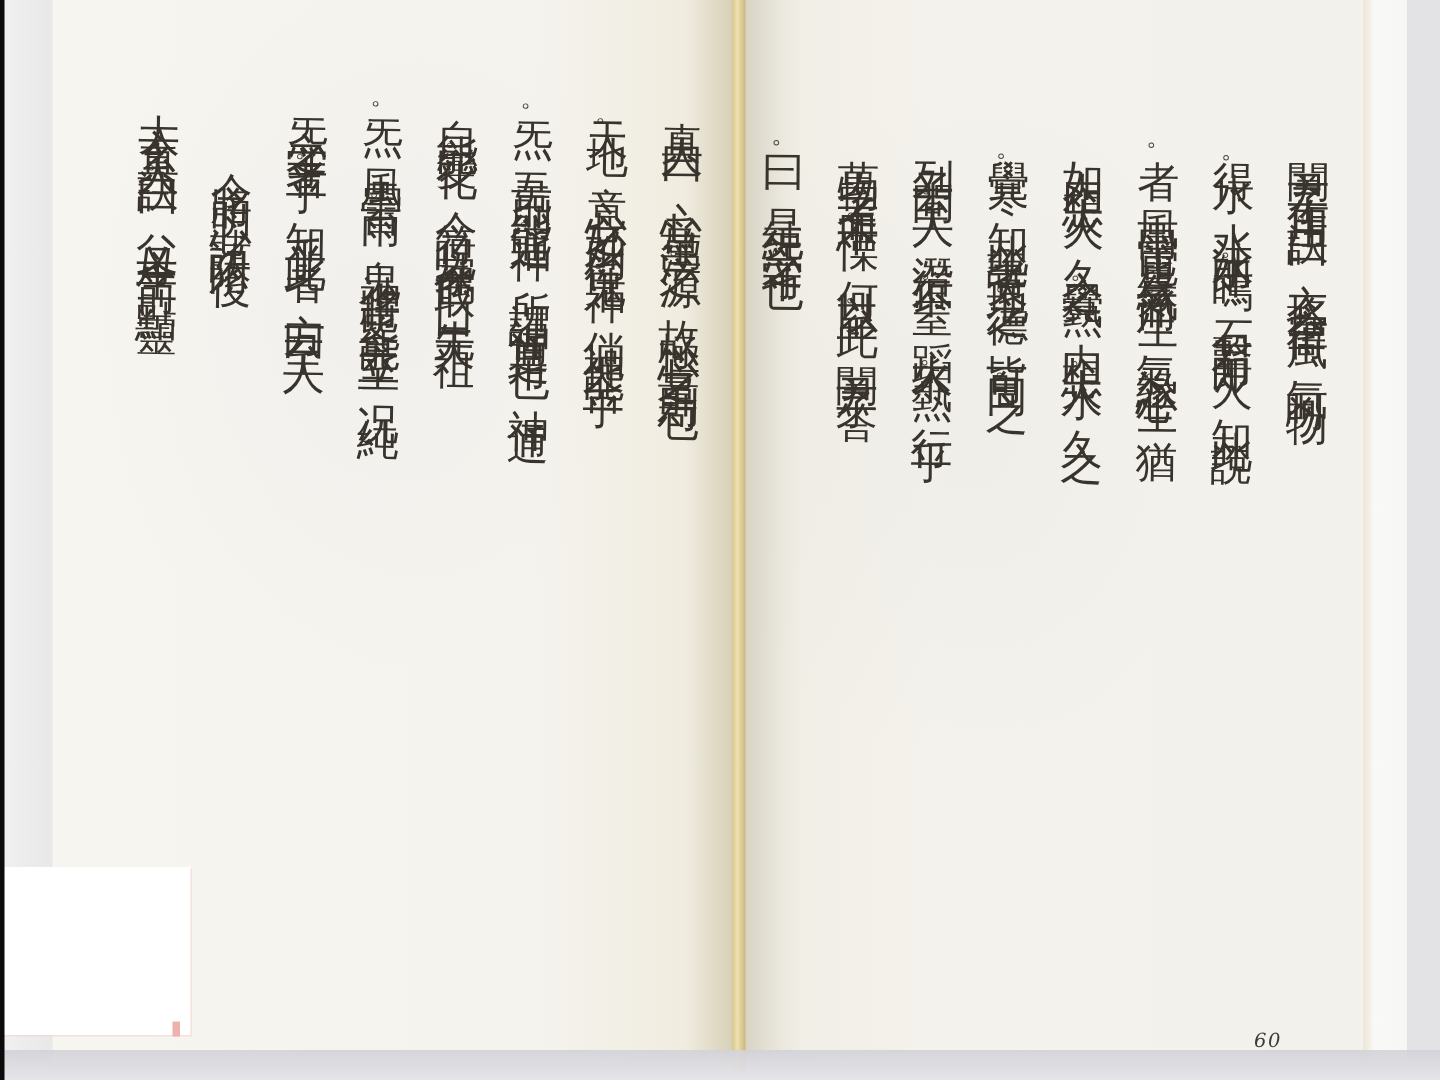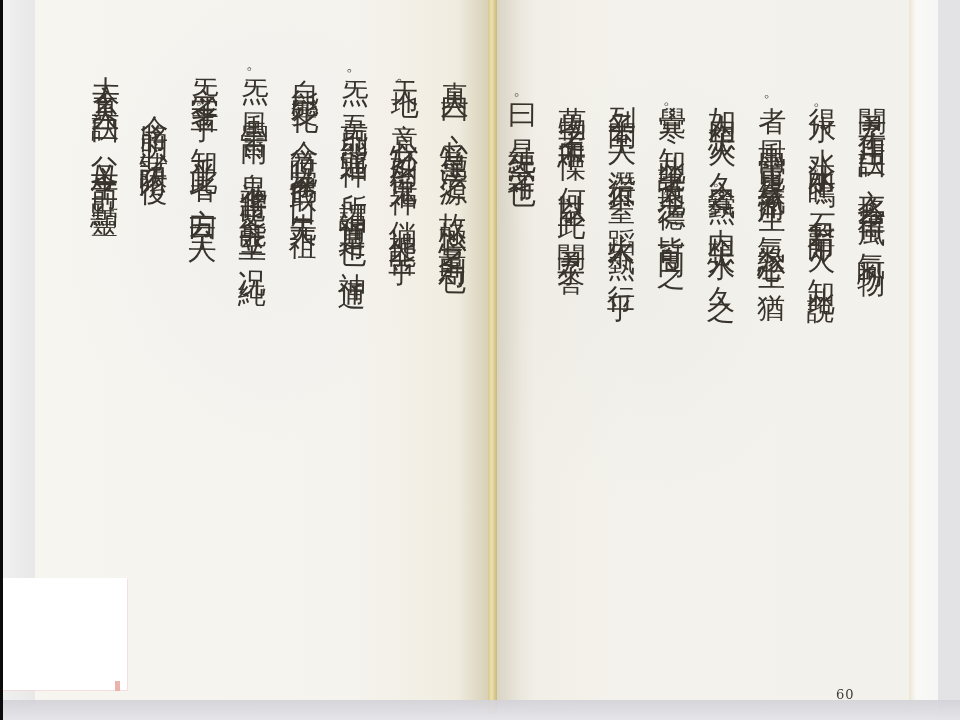--- a/index.html
+++ b/index.html
@@ -42,21 +42,21 @@
   .col{display:block;}
   .col-indent{padding-top:38px;}
   .pm{font-size:17px;letter-spacing:8px;opacity:0.9;}
   
   .white-patch{position:absolute;left:0;top:578px;width:127px;height:112px;background:#ffffff;z-index:7;
     box-shadow:1px 1px 0 rgba(242,205,205,0.55);}
   .red-mark{position:absolute;left:115px;top:681px;width:5px;height:10px;background:#eeb2ac;z-index:8;}
   
   .pagenum{position:absolute;font-size:13px;color:#3d3b38;z-index:9;letter-spacing:1px;}
   .pagenum-left{left:117px;top:720px;}
-  .pagenum-right{left:836px;top:687px;}
+  .pagenum-right{left:836px;top:687px;font-style:italic;}
 </style>
 </head>
 <body>
 
 <div class="stage">
 
   <div class="bg-left"></div>
 
   <div class="page-left"></div>
   <div class="page-right"></div>

